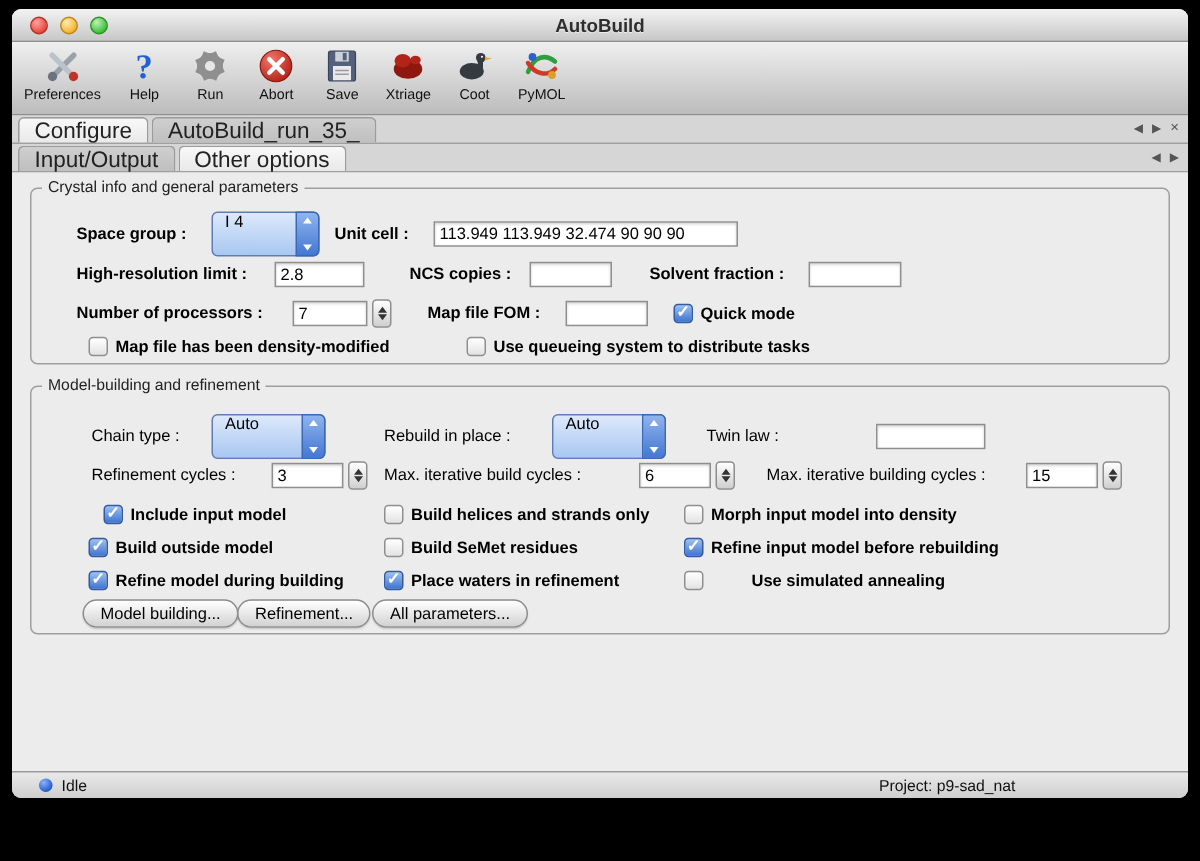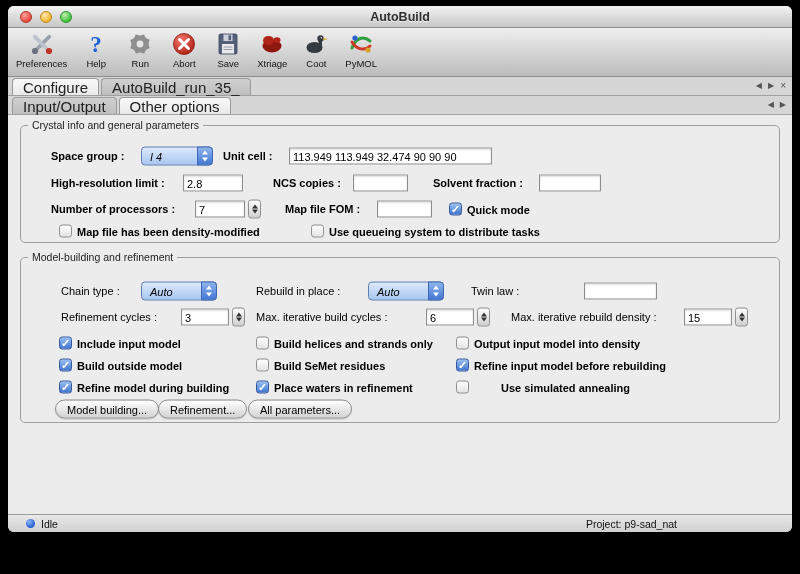--- a/index.html
+++ b/index.html
@@ -40,23 +40,23 @@
   #group-crystal { top:10px; height:118px; }
   #group-model   { top:142px; height:166px; }
 
   .abs { position:absolute; transform:translateY(-50%); white-space:nowrap; }
   .lbl { font-size:11px; color:#000; }
   .b { font-weight:bold; }
 
   input.tf { height:17px; border:1px solid #8e8e8e; background:#fff; font:11px "Liberation Sans",sans-serif;
              padding:0 3px; box-shadow:inset 0 1px 2px rgba(0,0,0,.18); }
 
-  .popup { height:19px; border:1px solid #5f7cb4; border-radius:4px;
-           background:linear-gradient(#dde9fb,#a8c7f1); display:flex; align-items:center;
-           padding:0 18px 0 8px; font-size:11px; color:#000;font-style:italic; }
+  .popup { height:30px; border:1px solid #5f7cb4; border-radius:4px;
+           background:linear-gradient(#dde9fb,#a8c7f1); display:flex; 
+           padding:0 18px 0 8px; font-size:11px; color:#000; }
   .popup .cap { position:absolute; right:-1px; top:-1px; bottom:-1px; width:16px; border-radius:0 4px 4px 0;
                 background:linear-gradient(#8fb4ee,#4377d2); border:1px solid #3c67b4; }
   .popup .cap::before { content:""; position:absolute; left:4px; top:3px;
                         border-left:3px solid transparent; border-right:3px solid transparent; border-bottom:4px solid #fff; }
   .popup .cap::after  { content:""; position:absolute; left:4px; bottom:3px;
                         border-left:3px solid transparent; border-right:3px solid transparent; border-top:4px solid #fff; }
 
   .stepper { width:13px; height:19px; border:1px solid #8e8e8e; border-radius:3px;
              background:linear-gradient(#ffffff,#cfcfcf); display:inline-block; }
   .stepper::before { content:""; position:absolute; left:3px; top:4px;
@@ -265,35 +265,35 @@
       </div>
       <span class="abs lbl" style="left:450px; top:33px;">Twin law :</span>
       <input class="abs tf" style="left: 563px; top: 33px; width: 73px;" value="">
 
       <span class="abs lbl" style="left:40px; top:59px;">Refinement cycles :</span>
       <input class="abs tf" style="left: 160px; top: 59px; width: 48px;" value="3">
       <span class="abs stepper" style="left:211px; top:59px;"></span>
       <span class="abs lbl" style="left:235px; top:59px;">Max. iterative build cycles :</span>
       <input class="abs tf" style="left: 405px; top: 59px; width: 48px;" value="6">
       <span class="abs stepper" style="left:456px; top:59px;"></span>
-      <span class="abs lbl" style="left:490px; top:59px;">Max. iterative rebuild density :</span>
+      <span class="abs lbl" style="left:490px; top:59px;">Max. iterative building cycles :</span>
       <input class="abs tf" style="left: 663px; top: 59px; width: 48px;" value="15">
       <span class="abs stepper" style="left:714px; top:59px;"></span>
 
-      <div class="abs cbrow" style="left:38px; top:85px;">
+      <div class="abs cbrow" style="left:48px; top:85px;">
         <span class="cb checked"></span>
         <span class="lbl b">Include input model</span>
       </div>
       <div class="abs cbrow" style="left:235px; top:85px;">
         <span class="cb"></span>
         <span class="lbl b">Build helices and strands only</span>
       </div>
       <div class="abs cbrow" style="left:435px; top:85px;">
         <span class="cb"></span>
-        <span class="lbl b">Output input model into density</span>
+        <span class="lbl b">Morph input model into density</span>
       </div>
 
       <div class="abs cbrow" style="left:38px; top:107px;">
         <span class="cb checked"></span>
         <span class="lbl b">Build outside model</span>
       </div>
       <div class="abs cbrow" style="left:235px; top:107px;">
         <span class="cb"></span>
         <span class="lbl b">Build SeMet residues</span>
       </div>

